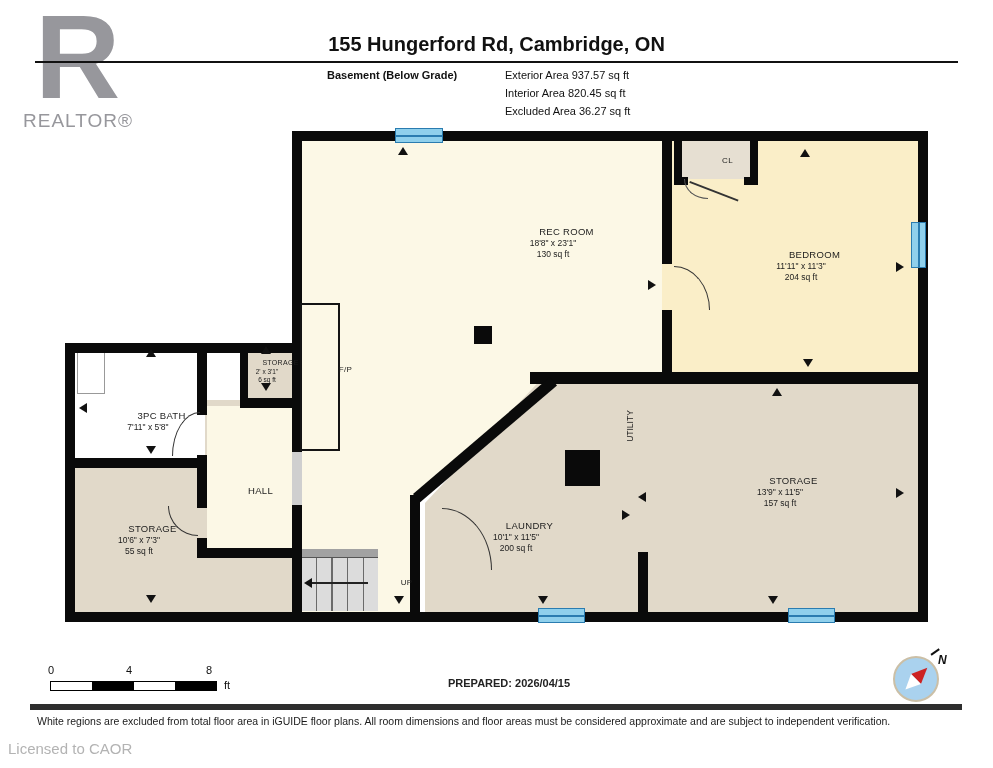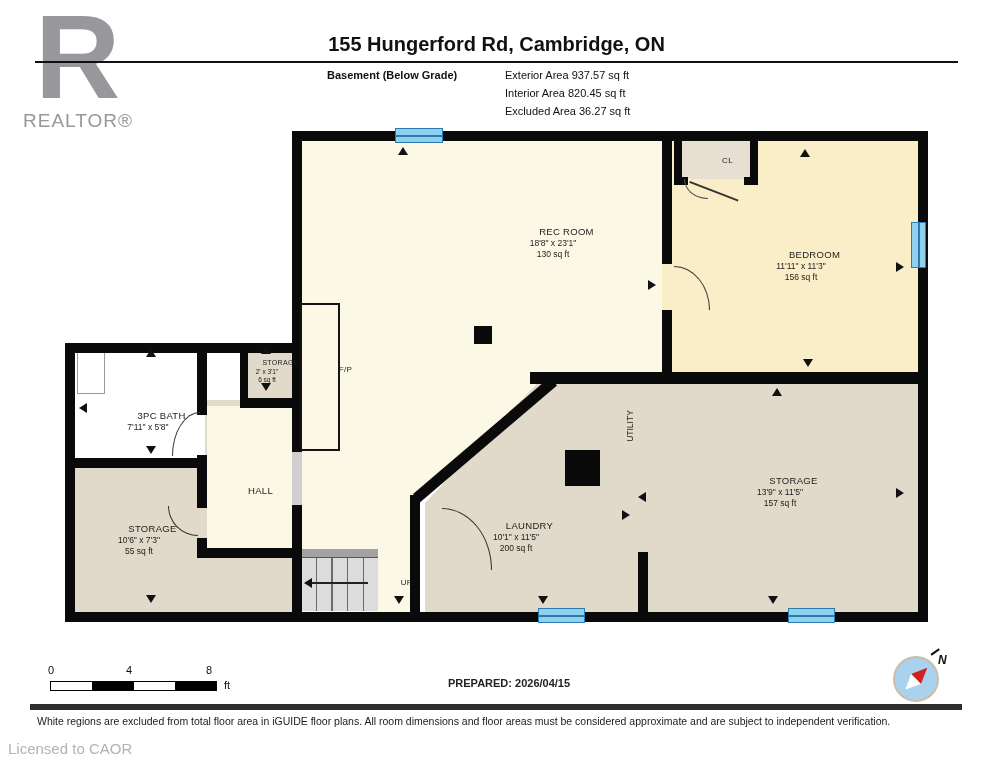--- a/index.html
+++ b/index.html
@@ -110,21 +110,21 @@
 <div class="arc" style="left:442px;top:508px;width:50px;height:62px;border-top:1.5px solid #333;border-right:1.5px solid #333;border-top-right-radius:100%;"></div>
 
 <div class="room-label" style="left:553px;top:243px;">
   <div class="rname">REC ROOM</div>
   <div class="rdims">18'8" x 23'1"</div>
   <div class="rarea">130 sq ft</div>
 </div>
 <div class="room-label" style="left:801px;top:266px;">
   <div class="rname">BEDROOM</div>
   <div class="rdims">11'11" x 11'3"</div>
-  <div class="rarea">156 sq ft</div>
+  <div class="rarea">204 sq ft</div>
 </div>
 <div class="room-label small" style="left:714px;top:161px;">
   <div class="rname">CL</div>
 </div>
 <div class="room-label" style="left:148px;top:421px;">
   <div class="rname">3PC BATH</div>
   <div class="rdims">7'11" x 5'8"</div>
 </div>
 <div class="room-label tiny" style="left:267px;top:371px;">
   <div class="rname">STORAGE</div>

